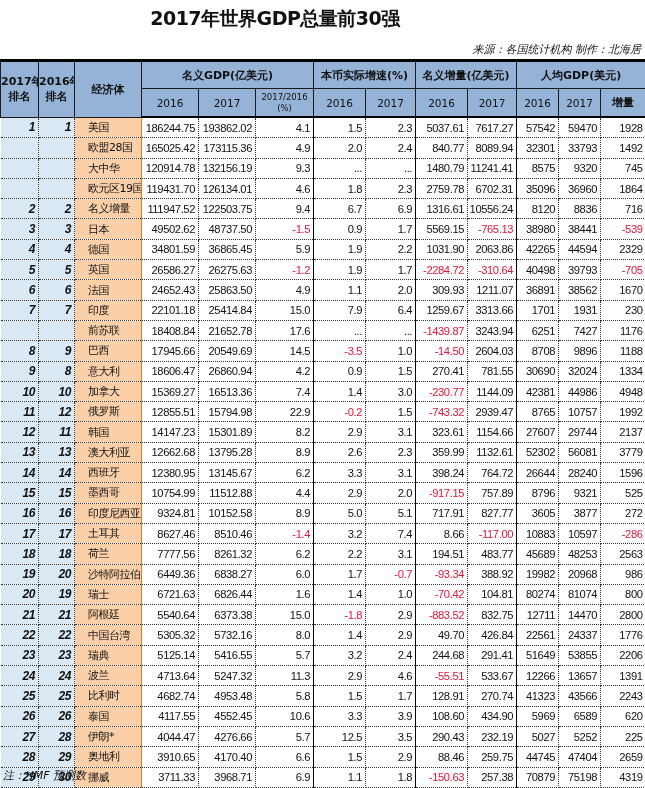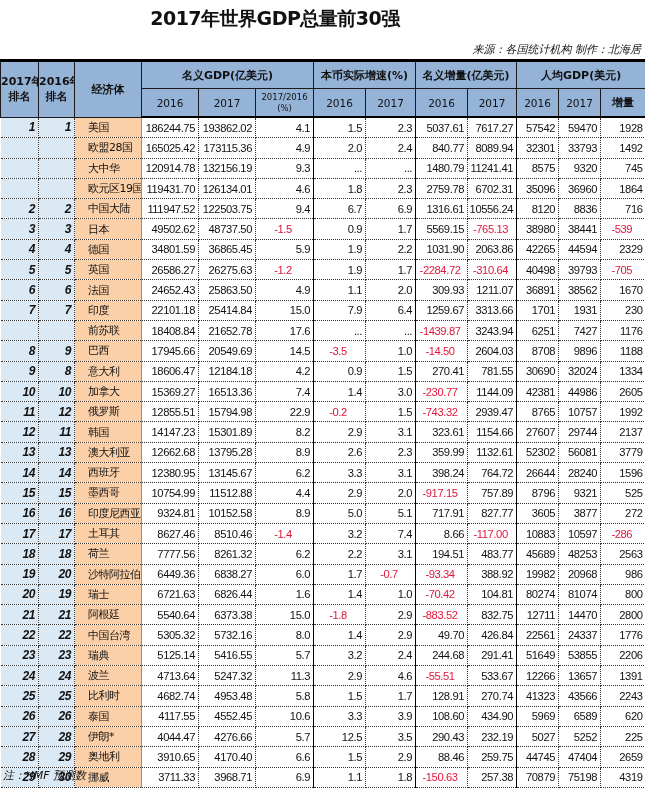--- a/index.html
+++ b/index.html
@@ -13,21 +13,21 @@
   thead th.sub { font-weight: normal; font-size: 10.5px; height: 27px; }
   thead th.grp { height: 26px; }
   thead th.ratio { font-size: 8.5px; font-weight: normal; line-height: 11px; }
   thead tr.subrow th { border-bottom: 2px solid #000; }
   tbody td { height: 19.3px; font-size: 11.2px; text-align: right; padding-right: 3px; border-bottom: 1px dotted #333; border-right: 1px dotted #333; letter-spacing: -0.4px; font-family: "Liberation Sans", sans-serif; }
   tbody td.rank { background: #dbe9f5; font-weight: bold; font-style: italic; font-size: 12px; }
   tbody td.econ { background: #fbd0a9; text-align: left; padding-left: 13px; font-family: "DejaVu Sans", sans-serif; font-size: 11px; border-right: 1px solid #f97316; letter-spacing: -0.5px; }
   tbody td.sep { border-right: 1px solid #000; }
   tbody td.last { border-right: none; }
   tbody tr:last-child td { border-bottom: 3px solid #000; }
-  .neg { color: #e0163a; text-align: center; }
+  .neg { color: #e0163a; }
   .note { position: absolute; left: 3px; top: 768px; font-size: 11px; font-style: italic; font-family: "DejaVu Sans", sans-serif; }
   .wm { color: #999; }
 </style>
 </head>
 <body>
 
 <div class="title">2017年世界GDP总量前30强</div>
 <div class="source">来源：各国统计机构  制作：北海居</div>
 
 <table>
@@ -126,21 +126,21 @@
         <td class="sep">2.3</td>
         <td>2759.78</td>
         <td class="sep">6702.31</td>
         <td>35096</td>
         <td>36960</td>
         <td class="last">1864</td>
       </tr>
       <tr>
         <td class="rank">2</td>
         <td class="rank">2</td>
-        <td class="econ">中国大陆</td>
+        <td class="econ">名义增量</td>
         <td>111947.52</td>
         <td>122503.75</td>
         <td class="sep">9.4</td>
         <td>6.7</td>
         <td class="sep">6.9</td>
         <td>1316.61</td>
         <td class="sep">10556.24</td>
         <td>8120</td>
         <td>8836</td>
         <td class="last">716</td>
@@ -248,21 +248,21 @@
         <td class="sep">2604.03</td>
         <td>8708</td>
         <td>9896</td>
         <td class="last">1188</td>
       </tr>
       <tr>
         <td class="rank">9</td>
         <td class="rank">8</td>
         <td class="econ">意大利</td>
         <td>18606.47</td>
-        <td>12184.18</td>
+        <td>26860.94</td>
         <td class="sep">4.2</td>
         <td>0.9</td>
         <td class="sep">1.5</td>
         <td>270.41</td>
         <td class="sep">781.55</td>
         <td>30690</td>
         <td>32024</td>
         <td class="last">1334</td>
       </tr>
       <tr>
@@ -271,21 +271,21 @@
         <td class="econ">加拿大</td>
         <td>15369.27</td>
         <td>16513.36</td>
         <td class="sep">7.4</td>
         <td>1.4</td>
         <td class="sep">3.0</td>
         <td class="neg">-230.77</td>
         <td class="sep">1144.09</td>
         <td>42381</td>
         <td>44986</td>
-        <td class="last">2605</td>
+        <td class="last">4948</td>
       </tr>
       <tr>
         <td class="rank">11</td>
         <td class="rank">12</td>
         <td class="econ">俄罗斯</td>
         <td>12855.51</td>
         <td>15794.98</td>
         <td class="sep">22.9</td>
         <td class="neg">-0.2</td>
         <td class="sep">1.5</td>

